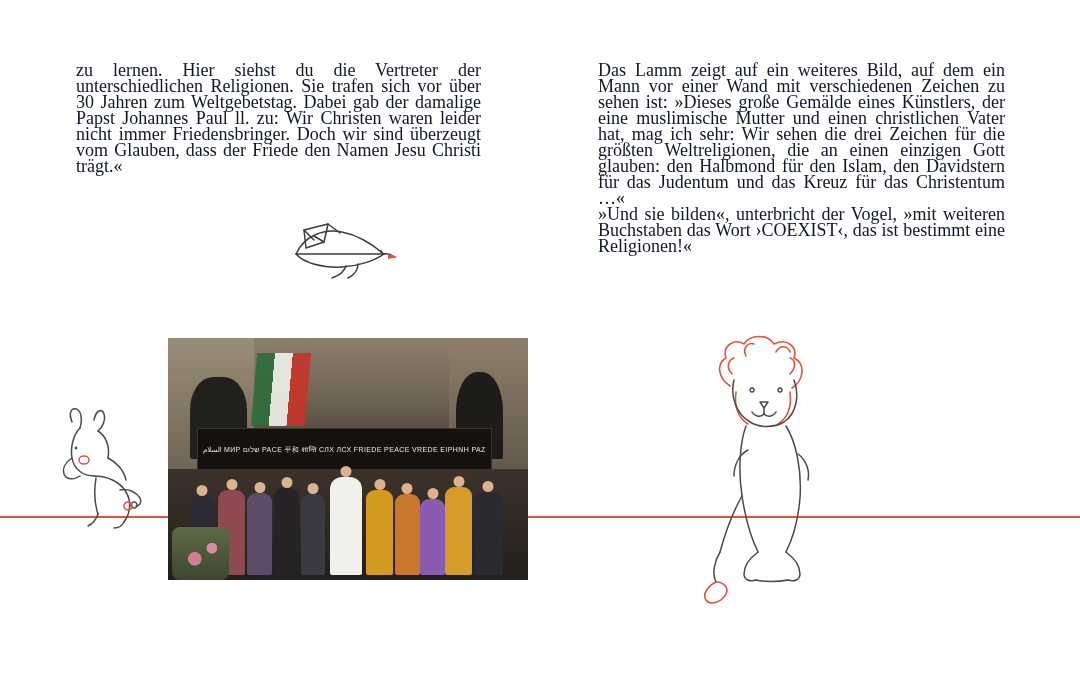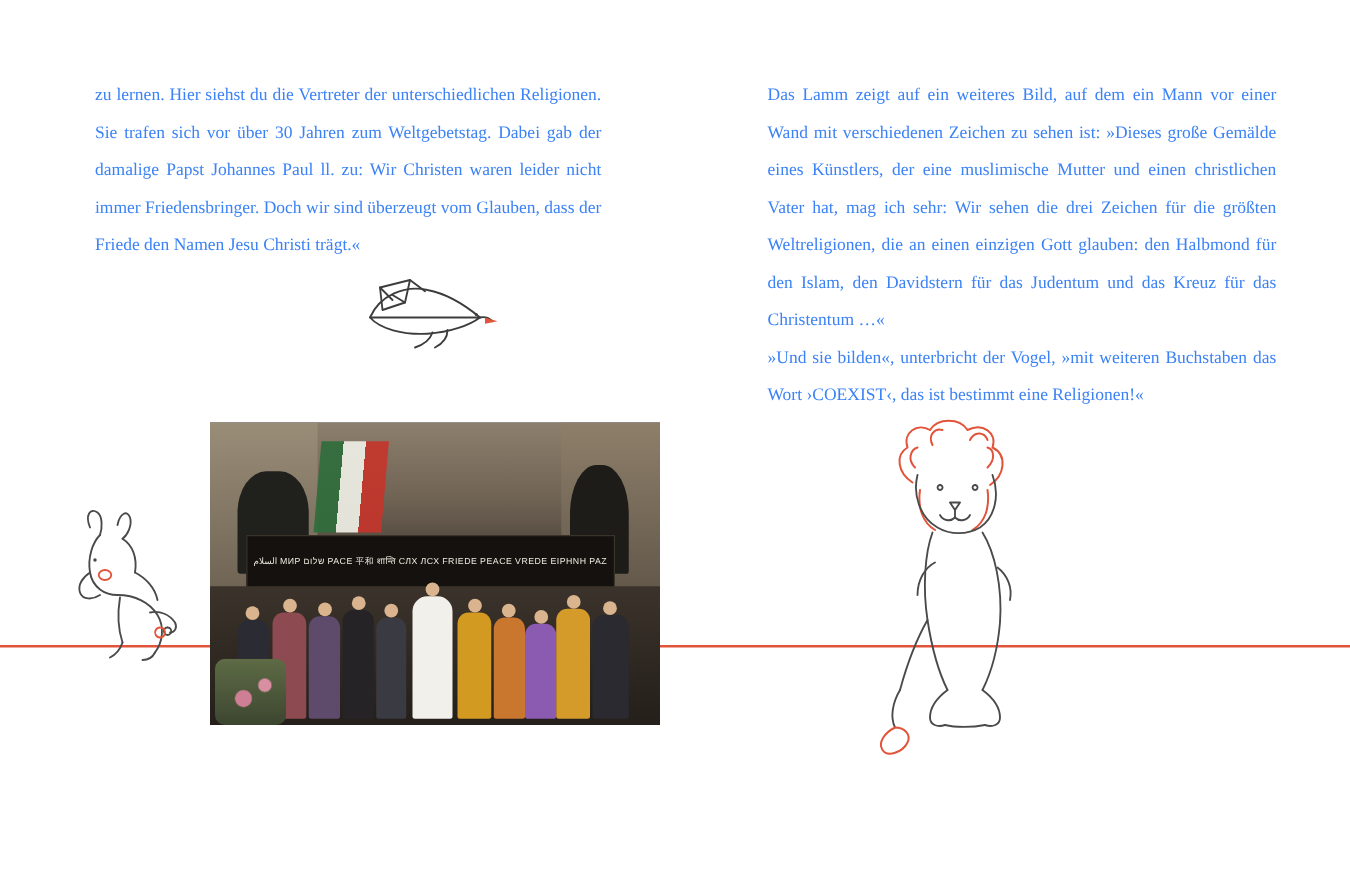--- a/index.html
+++ b/index.html
@@ -13,29 +13,29 @@
     position: relative;
     width: 1080px; height: 700px;
     overflow: hidden;
     background: #ffffff;
   }
 
   
   .col {
     position: absolute;
     font-family: "Liberation Serif", serif;
-    font-size: 14px;
-    line-height: 30px;
-    color: #3b82f6;
+    font-size: 18px;
+    line-height: 16px;
+    color: #0f172a;
     text-align: justify;
     text-justify: inter-word;
   }
   .col p { margin: 0; }
   #col-left  { left: 76px;  top: 62px;  width: 405px; }
-  #col-right { left: 614px; top: 62px;  width: 407px; }
+  #col-right { left: 598px; top: 62px;  width: 407px; }
 
   
   .redline {
     position: absolute;
     left: 0; width: 1080px;
     height: 2px;
     background: #e2543a;
   }
   #redline-1 { top: 516px; }
 

